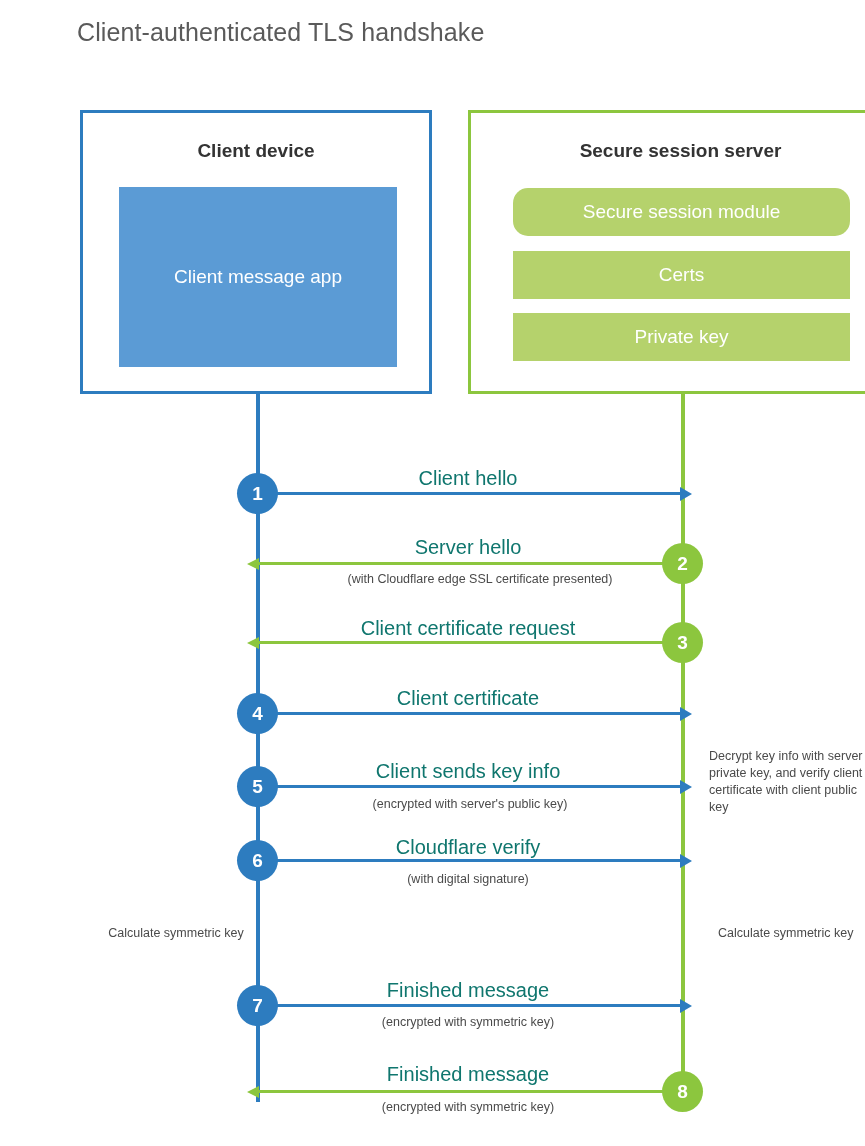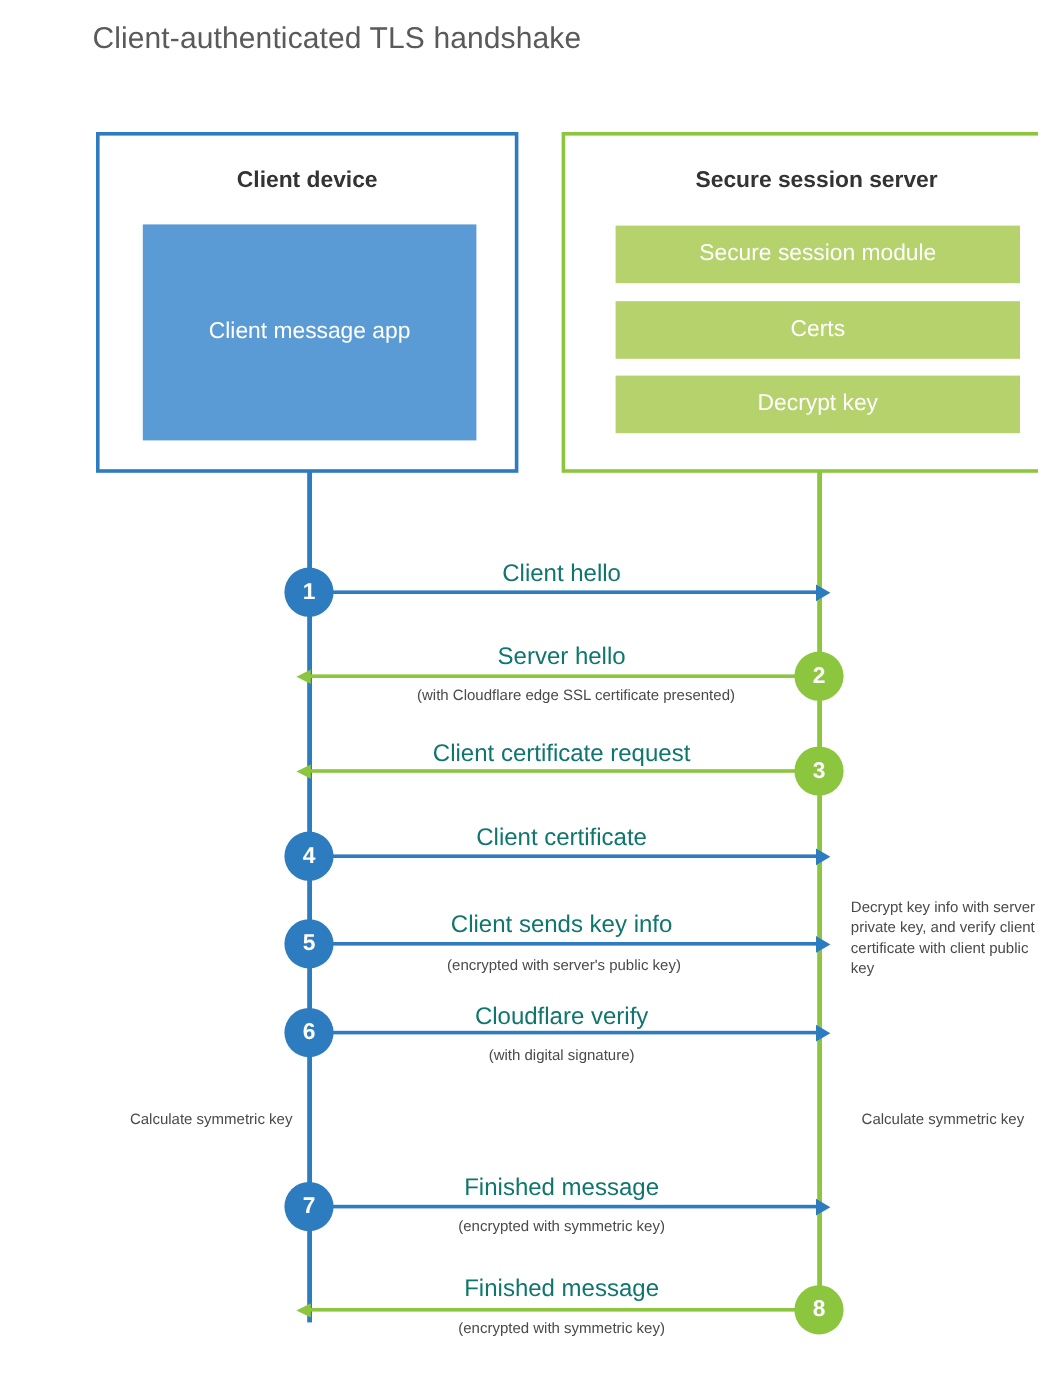--- a/index.html
+++ b/index.html
@@ -31,21 +31,21 @@
     background:#5b9bd5;color:#ffffff;font-size:19px;font-weight:400;
     display:flex;align-items:center;justify-content:center;text-align:center;
     line-height:1.3;
   }
 
   .srv-bar{
     position:absolute;left:42px;width:337px;height:48px;
     background:#b5d26c;color:#ffffff;font-size:19px;font-weight:400;
     display:flex;align-items:center;justify-content:center;text-align:center;
   }
-  .srv-bar-0{top:75px;}
+  .srv-bar-0{top:75px;border-radius:15px;}
   .srv-bar-1{top:138px;}
   .srv-bar-2{top:200px;}
 
   
   .lifeline{position:absolute;width:4px;}
   .lifeline-client{left:208px;top:393px;height:709px;background:#2d7cbf;}
   .lifeline-server{left:633px;top:393px;height:699px;background:#8cc63e;}
 
   
   .arrow{position:absolute;height:3px;}
@@ -91,21 +91,21 @@
 
   <div class="box box-client">
     <div class="box-title">Client device</div>
     <div class="client-app">Client message app</div>
   </div>
 
   <div class="box box-server">
     <div class="box-title">Secure session server</div>
     <div class="srv-bar srv-bar-0">Secure session module</div>
     <div class="srv-bar srv-bar-1">Certs</div>
-    <div class="srv-bar srv-bar-2">Decrypt key</div>
+    <div class="srv-bar srv-bar-2">Private key</div>
   </div>
 
   <div class="lifeline lifeline-client"></div>
   <div class="lifeline lifeline-server"></div>
 
   <div class="lbl" style="left:420px;top:467px;">Client hello</div>
   <div class="arrow blue" style="left:210px;top:492px;width:423px;">
     <span class="head right"></span>
   </div>
   <div class="step blue" style="left:189px;top:473px;">1</div>

